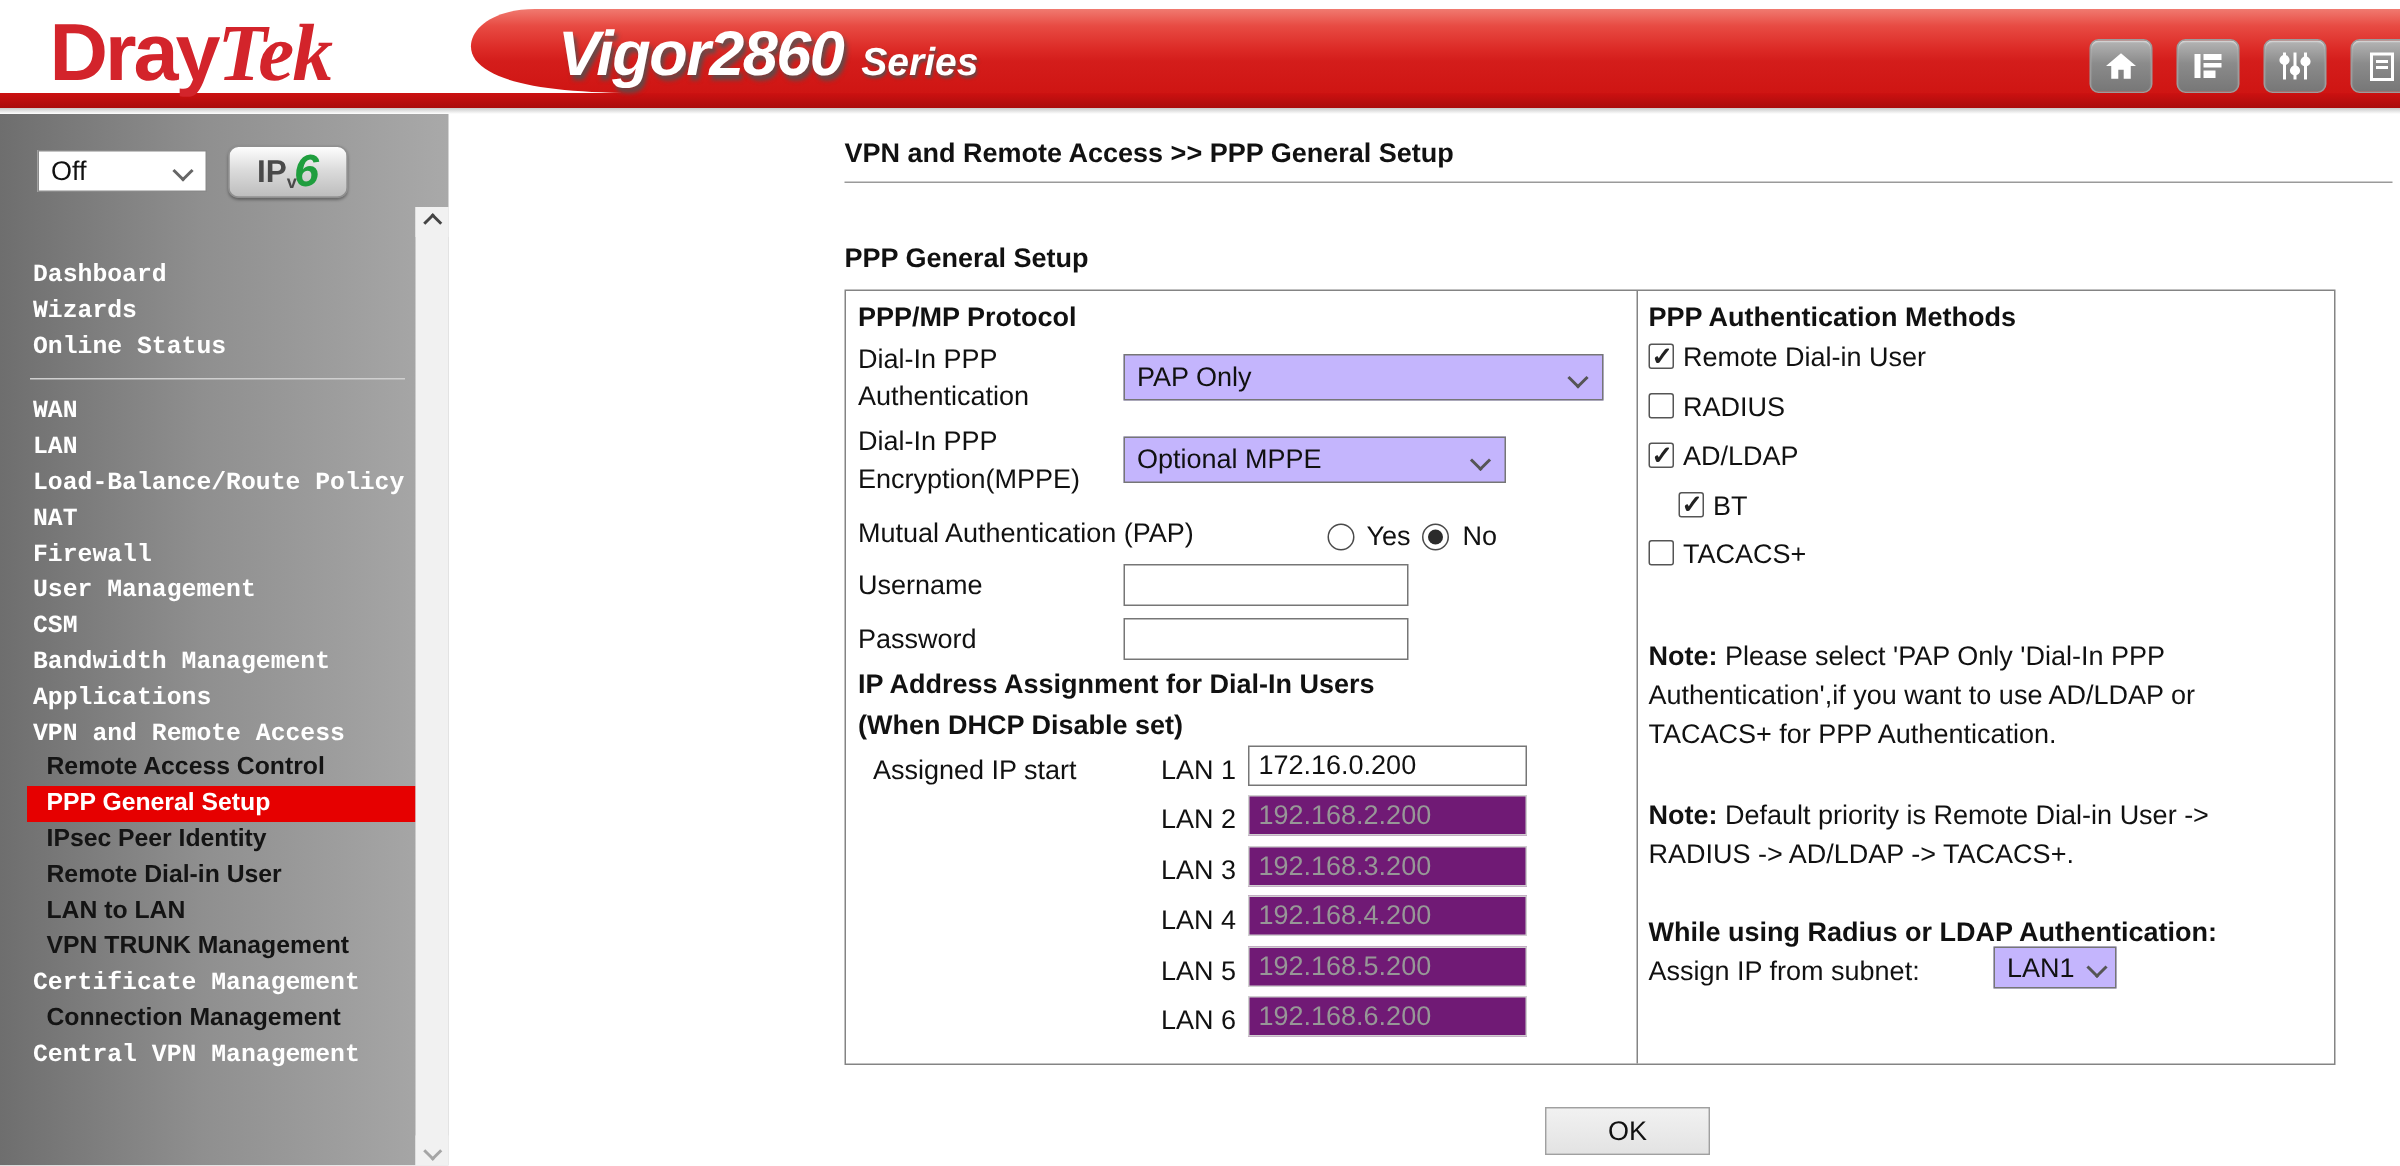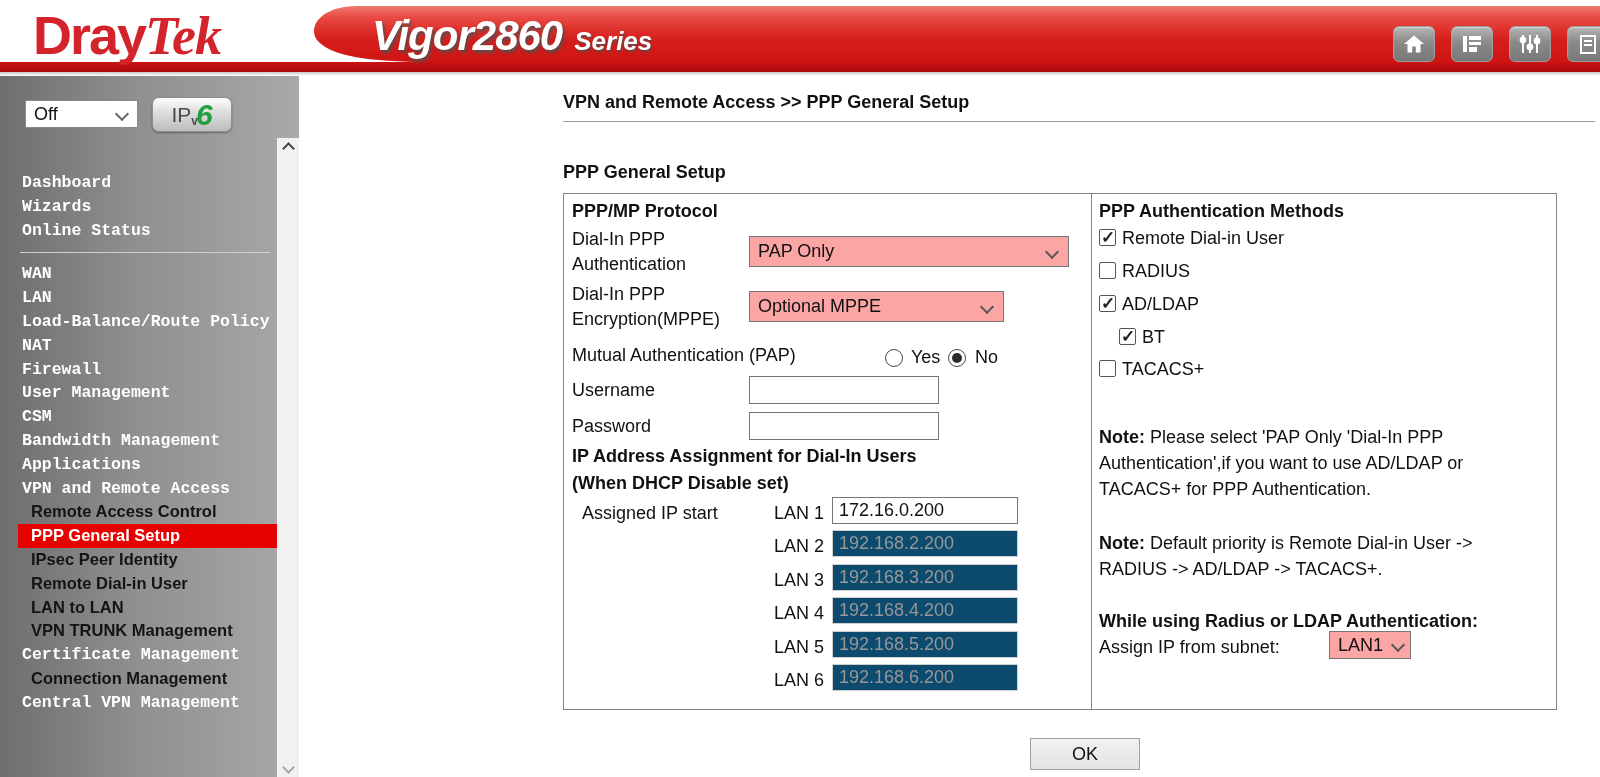--- a/index.html
+++ b/index.html
@@ -26,21 +26,21 @@
   .sidebar{position:absolute;left:0;top:76px;width:299px;height:701px;
     background:linear-gradient(90deg,#6e6e6e 0%,#8f8f8f 45%,#a9a9a9 100%);}
   .off-select{position:absolute;left:25px;top:24px;width:113px;height:28px;background:#fff;
     border:1px solid #8a8a8a;display:flex;align-items:center;font-size:18px;padding-left:8px;box-sizing:border-box;}
   .off-select .chev{margin-left:auto;margin-right:10px;}
   .chev{width:8px;height:8px;border-left:2px solid #666;border-bottom:2px solid #666;transform:rotate(-45deg);display:inline-block;}
   .chev.up{transform:rotate(135deg);}
   .ipv6-btn{position:absolute;left:152px;top:21px;width:78px;height:33px;border-radius:7px;
     background:linear-gradient(180deg,#fefefe,#dcdcdc 45%,#bdbdbd);border:1px solid #8f8f8f;
     box-shadow:0 1px 2px rgba(0,0,0,.35);display:flex;align-items:center;justify-content:center;}
-  .ipv6-btn .ip{font-size:21px;font-weight:normal;color:#4a4a4a;}
+  .ipv6-btn .ip{font-size:21px;font-weight:bold;color:#4a4a4a;}
   .ipv6-btn .v{font-size:12px;font-weight:bold;color:#4a4a4a;position:relative;top:6px;}
   .ipv6-btn .six{font-size:30px;font-weight:bold;font-style:italic;color:#1f9e3e;margin-left:-2px;line-height:1;}
   .sscroll{position:absolute;left:277px;top:62px;width:22px;height:639px;background:#f1f1f1;}
   .sbtn{position:absolute;left:0;width:22px;height:20px;display:flex;align-items:center;justify-content:center;background:#f1f1f1;}
   .sbtn.top{top:0;} .sbtn.bot{bottom:0;}
   .sbtn .chev{width:7px;height:7px;}
   .sbtn.top .chev{border-color:#444;}
   .sbtn.bot .chev{border-color:#a5a5a5;}
   .menu{position:absolute;left:0;top:95px;width:277px;}
   .side-item{font-weight:bold;font-size:16.5px;line-height:23.8px;white-space:nowrap;cursor:pointer;}
@@ -50,26 +50,26 @@
   .side-divider{height:1px;background:#cfcfcf;margin:10px 7px 9px 20px;}
   
   .breadcrumb{position:absolute;left:563px;top:92px;font-size:18px;font-weight:bold;}
   .bc-rule{position:absolute;left:563px;top:121px;width:1032px;border-top:1px solid #9a9a9a;}
   .page-title{position:absolute;left:563px;top:162px;font-size:18px;font-weight:bold;}
   .setup-table{position:absolute;left:563px;top:193px;width:994px;height:517px;border:1px solid #848484;box-sizing:border-box;}
   .cell-divider{position:absolute;left:527px;top:0;bottom:0;border-left:1px solid #848484;}
   .abs{position:absolute;}
   .lbl{font-size:18px;line-height:25px;}
   .bold{font-weight:bold;}
-  .ctl-select{border:1px solid #767676;background:#fca5a5;display:flex;align-items:center;font-size:18px;
+  .ctl-select{border:1px solid #767676;background:#c4b5fd;display:flex;align-items:center;font-size:18px;
     padding-left:8px;box-sizing:border-box;}
   .ctl-select .chev{margin-left:auto;margin-right:11px;border-color:#555;}
   .ctl-input{border:1px solid #767676;background:#fff;font-size:18px;padding:0 6px;box-sizing:border-box;
     font-family:"Liberation Sans",sans-serif;color:#111;}
-  .ctl-input:disabled{background:#0c4a6e;border:1px solid #cfcfcf;color:#979797;}
+  .ctl-input:disabled{background:#701a75;border:1px solid #cfcfcf;color:#979797;}
   .radio{width:18px;height:18px;border:1px solid #4a4a4a;border-radius:50%;background:#fff;box-sizing:border-box;position:absolute;}
   .radio.selected::after{content:"";position:absolute;left:3px;top:3px;width:10px;height:10px;border-radius:50%;background:#2b2b2b;}
   .checkbox{width:17px;height:17px;border:1px solid #555;background:#fff;box-sizing:border-box;position:absolute;border-radius:2px;}
   .checkbox.checked::after{content:"\2713";position:absolute;left:1px;top:-3px;font-size:17px;font-weight:bold;color:#222;}
   .note{font-size:18px;line-height:26px;width:420px;}
   .ok-btn{position:absolute;left:1030px;top:738px;width:110px;height:32px;
     background:linear-gradient(180deg,#f1f1f1,#e3e3e3);border:1px solid #a0a0a0;
     font-size:18px;font-family:"Liberation Sans",sans-serif;color:#111;display:flex;align-items:center;justify-content:center;cursor:pointer;}
 </style>
 </head>

